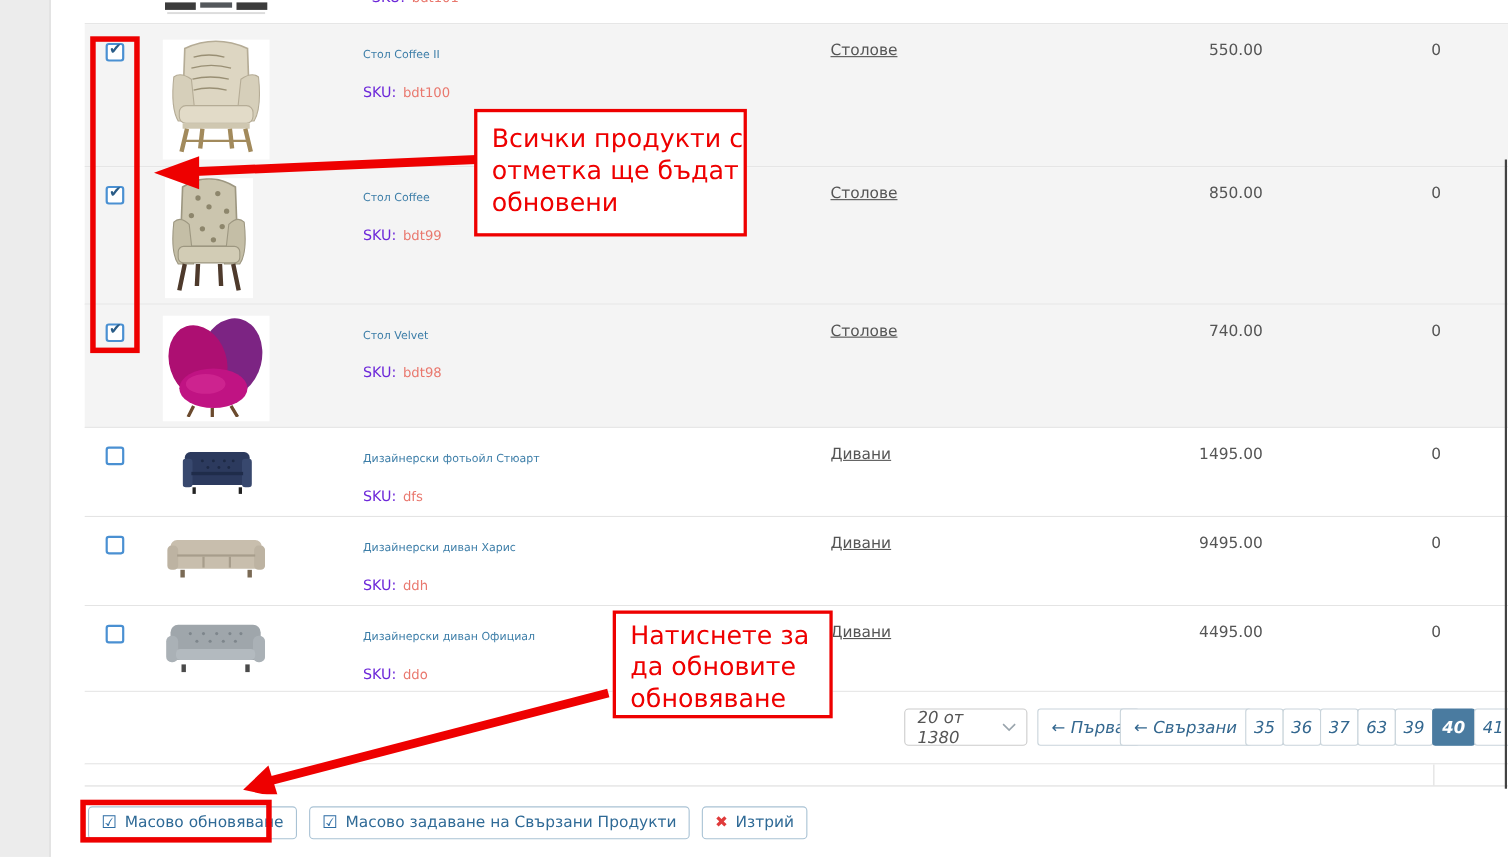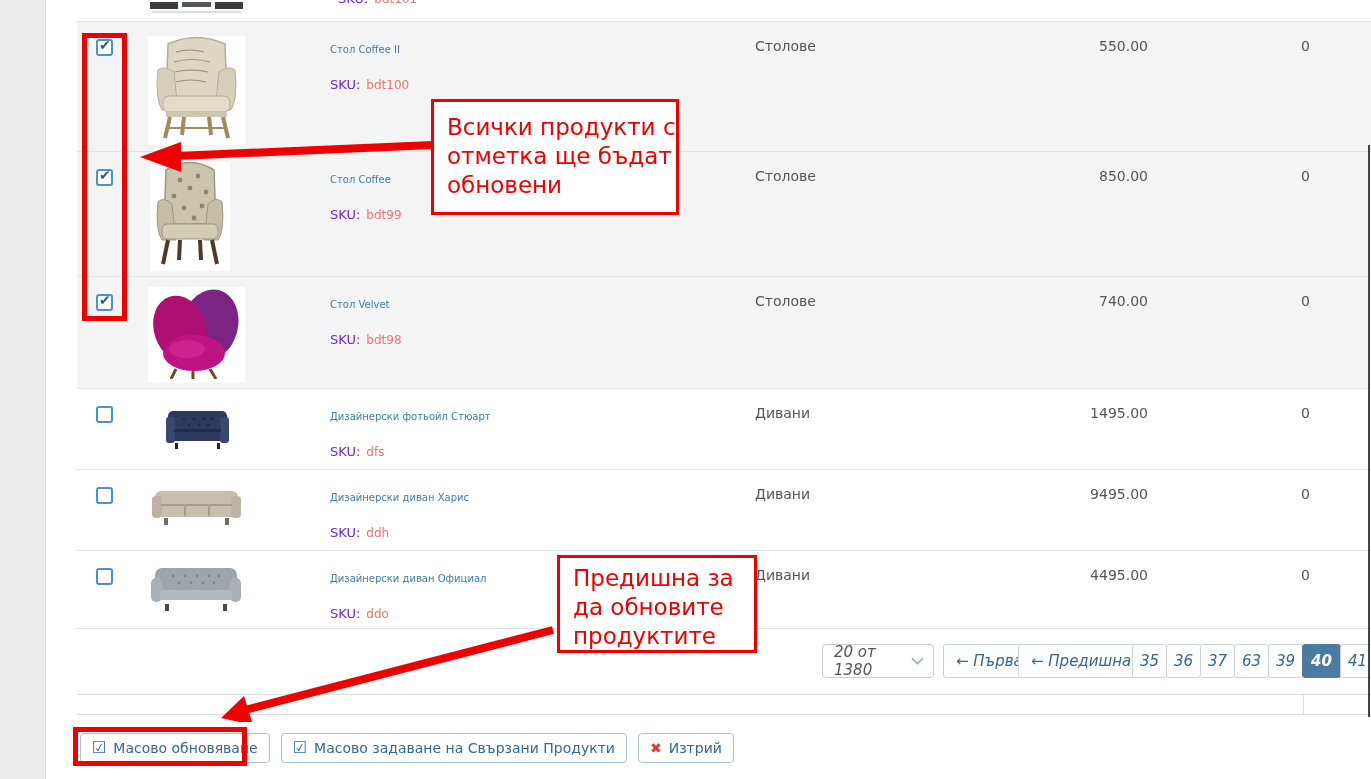--- a/index.html
+++ b/index.html
@@ -18,21 +18,21 @@
   .r0{height:22px;}
   .r1{height:130px;}
   .r2{height:125px;}
   .r3{height:112px;}
   .r4{height:81px;}
   .r5{height:81px;}
   .r6{height:78px;}
   .col-check{width:69px;box-sizing:border-box;padding:17px 0 0 19px;flex:none;}
   .col-img{width:184px;box-sizing:border-box;padding:10px 0 0 2px;flex:none;}
   .col-name{width:425px;box-sizing:border-box;padding-top:16px;flex:none;}
-  .col-cat{width:245px;box-sizing:border-box;padding-top:16px;flex:none;font-size:14px;color:#555;}
+  .col-cat{width:245px;box-sizing:border-box;padding-top:16px;flex:none;font-size:14px;color:#555;text-decoration:underline;}
   .col-price{width:148px;box-sizing:border-box;padding-top:16px;flex:none;text-align:right;font-size:14px;color:#555;}
   .col-qty{width:162px;box-sizing:border-box;padding-top:16px;flex:none;text-align:right;font-size:14px;color:#555;}
 
   .cb{display:inline-block;width:17px;height:17px;border:2px solid #4a90d2;border-radius:3px;background:#fff;box-sizing:border-box;position:relative;cursor:pointer;}
   .cb i{position:absolute;left:1px;top:-4px;font-style:normal;font-weight:bold;font-size:14px;color:#2a5c87;line-height:17px;}
 
   .pname{font-size:10px;color:#3d7ea8;text-decoration:none;cursor:pointer;}
   .skuline{margin-top:20px;font-size:13px;}
   .skul{font-weight:normal;color:#6d28d9;}
   .skuv{color:#e9776d;font-size:12px;margin-left:6px;}
@@ -260,21 +260,21 @@
 </div>
 
 <div class="pager">
   <div class="per-page">
     <span>20 от 1380</span>
     <svg width="14" height="9" viewBox="0 0 14 9">
         <polyline points="1,1 7,7 13,1" fill="none" stroke="#9aa5ad" stroke-width="1.6"></polyline>
       </svg>
   </div>
   <div class="pgbtn pg-first">← Първа</div>
-  <div class="pgbtn pg-prev">← Предишна</div>
+  <div class="pgbtn pg-prev">← Свързани</div>
   <div class="pg-numbers">
     <div class="pg-num">35</div>
     <div class="pg-num">36</div>
     <div class="pg-num">37</div>
     <div class="pg-num">63</div>
     <div class="pg-num">39</div>
     <div class="pg-num active">40</div>
     <div class="pg-num">41</div>
   </div>
 </div>
@@ -299,21 +299,21 @@
 </div>
 
 <div class="red-frame frame-checks"></div>
 
 <div class="note note1">Всички продукти с отметка ще бъдат обновени</div>
 <svg class="arrow-svg" style="left:135px;top:135px;" width="300" height="45" viewBox="0 0 300 45">
   <line x1="298" y1="10" x2="42" y2="21" stroke="#ee0000" stroke-width="8"></line>
   <polygon points="5,22 46,7 46,37" fill="#ee0000"></polygon>
 </svg>
 
-<div class="note note2">Предишна за да обновите продуктите</div>
+<div class="note note2">Натиснете за да обновите обновяване</div>
 <svg class="arrow-svg" style="left:213px;top:622px;" width="345" height="100" viewBox="0 0 345 100">
   <line x1="340" y1="8" x2="32" y2="88" stroke="#ee0000" stroke-width="8"></line>
   <polygon points="8,96 31,74 40,103" fill="#ee0000"></polygon>
 </svg>
 
 <div class="red-frame frame-btn"></div>
 
 <div class="edge-line"></div>
 
 </body></html>

